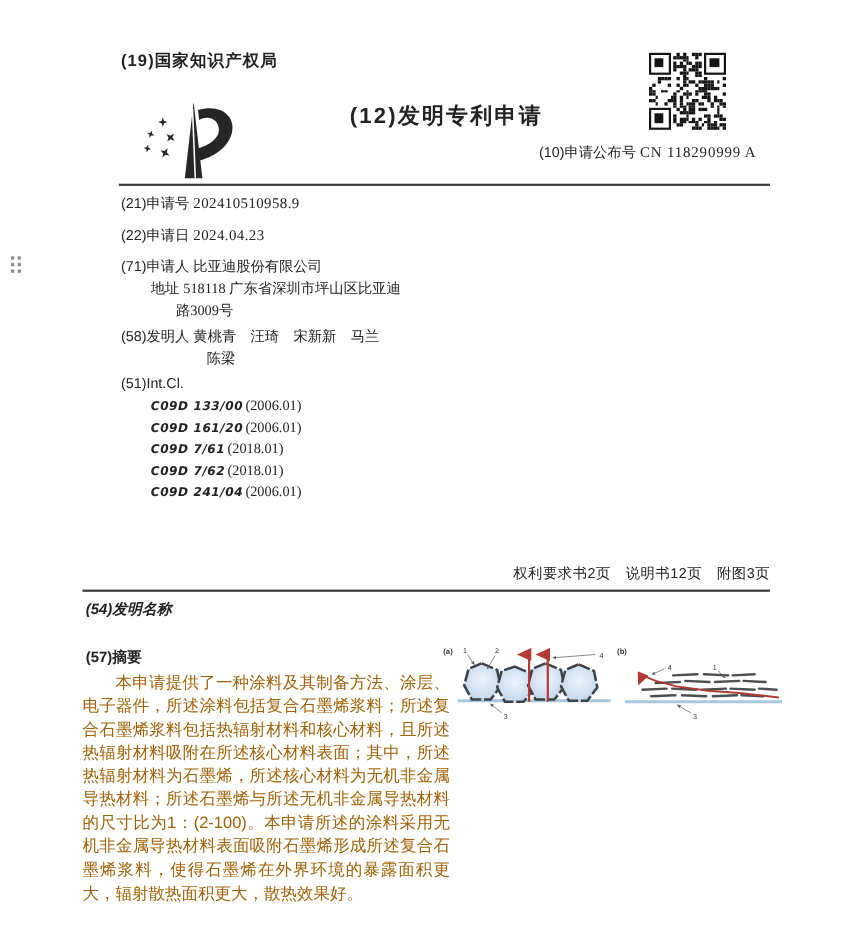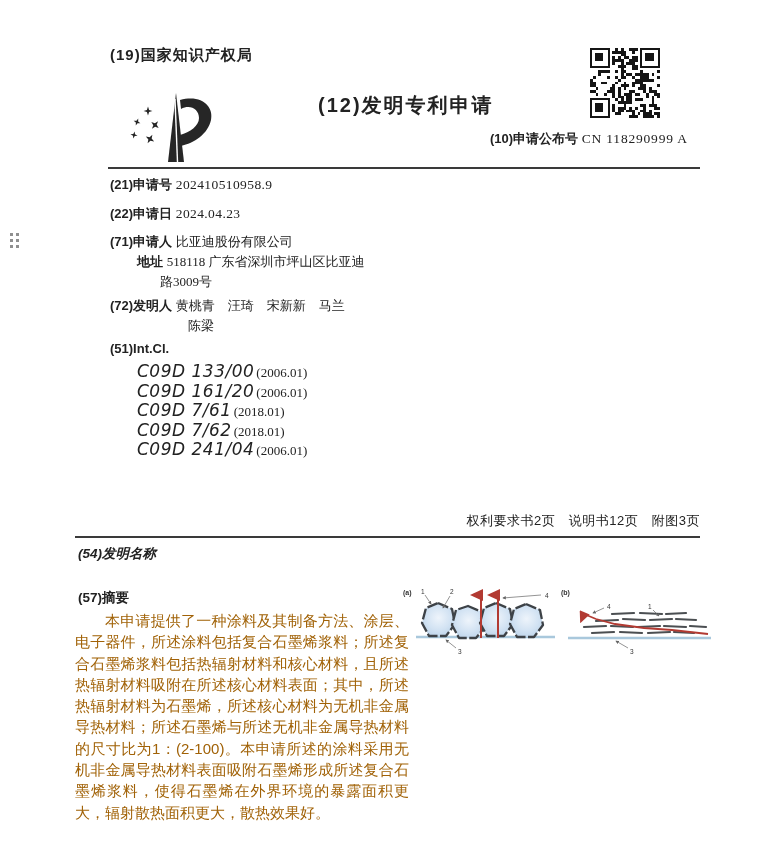--- a/index.html
+++ b/index.html
@@ -2,36 +2,36 @@
 <html><head>
 <meta charset="utf-8">
 <style>
   * { margin:0; padding:0; box-sizing:border-box; }
   html,body { background:#ffffff; }
   .page {
     position:relative; width:768px; height:842px; background:#ffffff;
     font-family:"Liberation Sans", sans-serif; color:#222; overflow:hidden;
   }
   .abs { position:absolute; }
-  .lbl { font-weight:bold; font-family:"Liberation Sans", sans-serif; }
+  .lbl { font-weight:normal; font-family:"Liberation Sans", sans-serif; }
   .val { font-family:"Liberation Serif", serif; font-weight:normal; }
   .cn-serif { font-family:"Liberation Serif", serif; }
 
   .office { left:110px; top:46px; font-size:15px; font-weight:bold; letter-spacing:1px; }
   .doc-type { left:318px; top:92px; font-size:20px; font-weight:bold; letter-spacing:2px; }
 
   .pub-block { left:490px; top:128px; font-size:13px; line-height:22px; white-space:nowrap; }
   .pub-block .val { font-size:13.5px; letter-spacing:0.8px; }
 
   .hr1 { left:108px; top:167px; width:592px; height:2px; background:#3a3a3a; }
   .hr2 { left:75px;  top:536px; width:625px; height:2px; background:#3a3a3a; }
 
   .brow { position:absolute; font-size:13px; white-space:nowrap; }
   .brow .val { font-size:13.5px; letter-spacing:0.4px; }
-  .code { font-family:"DejaVu Sans", sans-serif; font-weight:normal; font-style:italic; font-size:17px; letter-spacing:0.5px; }
+  .code { font-family:"DejaVu Sans", sans-serif; font-weight:bold; font-style:italic; font-size:11px; letter-spacing:0.5px; }
   .code-year { font-family:"Liberation Serif", serif; font-size:13px; margin-left:2px; }
 
   .pages-info { left:380px; top:512px; width:320px; text-align:right; font-size:13px; letter-spacing:0.5px; }
 
   .s-label { font-size:13.5px; font-weight:bold; }
   .inv-title { left:108px; top:567px; font-size:14px; }
   .abstract {
     left:75px; top:610px; width:334px; font-size:15px; line-height:21.3px;
     text-align:justify; text-indent:2em; color:#a16207;
   }
@@ -746,21 +746,21 @@
     <span class="lbl">(71)申请人</span>
     <span class="cn-serif">比亚迪股份有限公司</span>
   </div>
   <div class="brow" style="left:137px; top:253px;">
     <span class="lbl">地址</span>
     <span class="cn-serif">518118 广东省深圳市坪山区比亚迪</span>
   </div>
   <div class="brow cn-serif" style="left:160px; top:273px;">路3009号</div>
 
   <div class="brow" style="left:110px; top:297px;">
-    <span class="lbl">(72)发明人</span>
+    <span class="lbl">(58)发明人</span>
     <span class="cn-serif">黄桃青　汪琦　宋新新　马兰</span>
   </div>
   <div class="brow cn-serif" style="left:164px; top:317px;padding-left:24px;">陈梁</div>
 
   <div class="brow" style="left:110px; top:341px;">
     <span class="lbl">(51)Int.Cl.</span>
   </div>
   <div class="brow" style="left:137px; top:361px;">
     <span class="code">C09D 133/00</span><span class="code-year">(2006.01)</span>
   </div>

